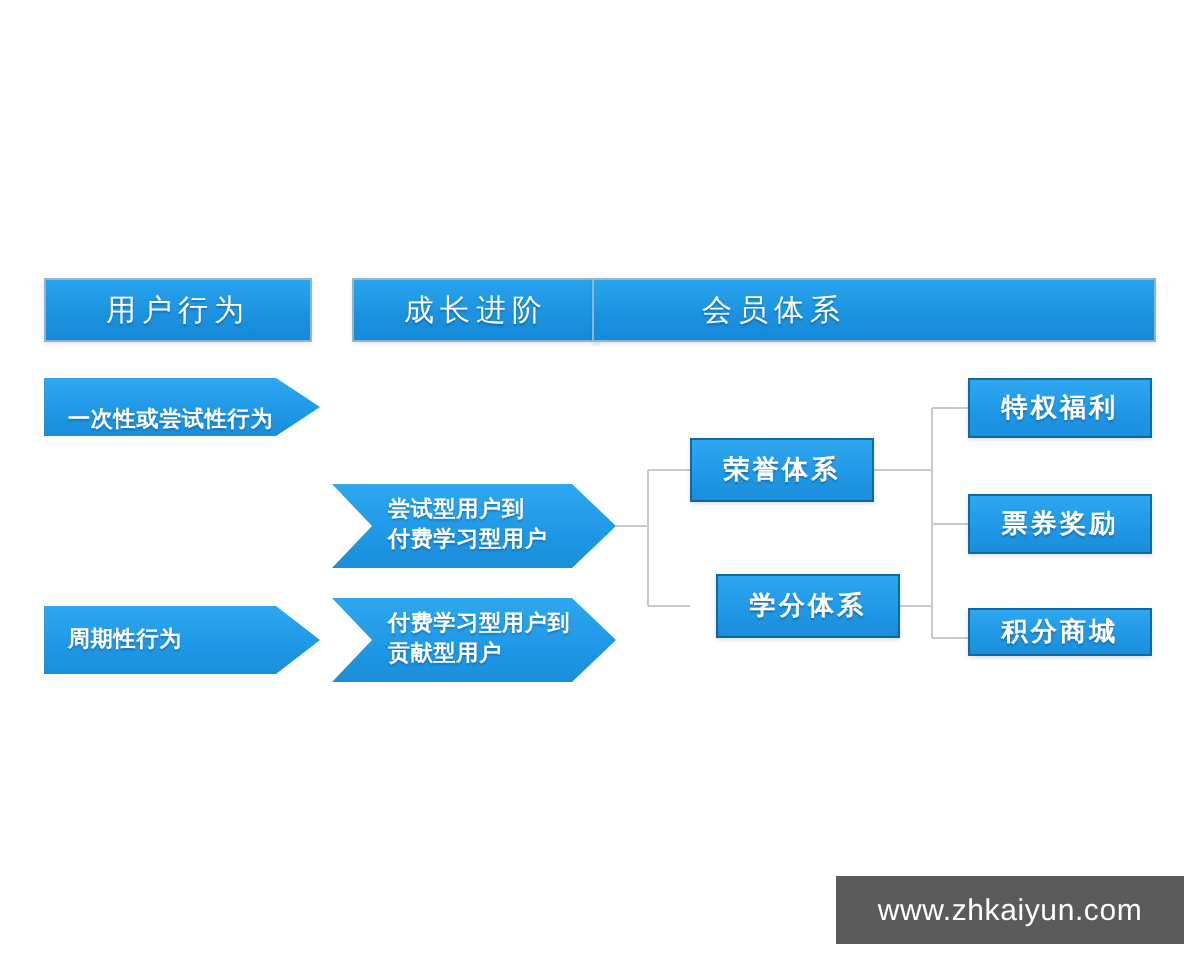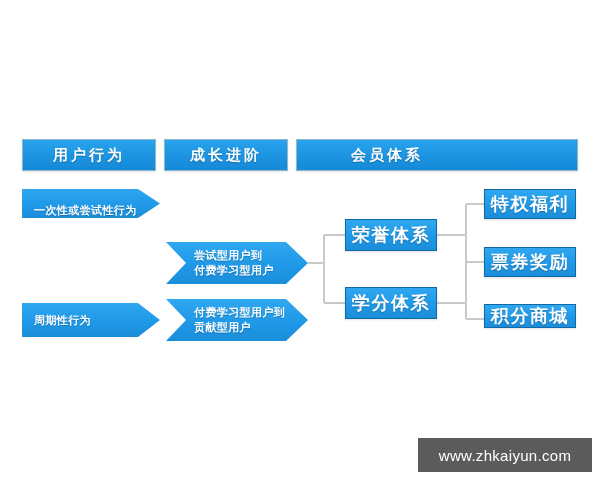--- a/index.html
+++ b/index.html
@@ -31,27 +31,27 @@
     background:linear-gradient(180deg,#29a3ee 0%,#1c93e0 55%,#1589d8 100%);
     border:1px solid #8fb6c9;
     box-sizing:border-box;
     display:flex;
     align-items:center;
     box-shadow:0 1px 2px rgba(0,0,0,0.10);
   }
   .hdr span{
     color:#ffffff;
     font-size:15px;
-    font-weight:bold;
+    font-weight:normal;
     letter-spacing:3px;
     text-shadow:0 1px 1px rgba(0,0,0,0.25);
     white-space:nowrap;
   }
   #hdr-0{left:22px;  top:139px; width:134px; justify-content:center;}
-  #hdr-1{left:164px; top:139px; width:124px; justify-content:center;}
+  #hdr-1{left:176px; top:139px; width:124px; justify-content:center;}
   #hdr-2{left:296px; top:139px; width:282px; padding-left:54px;}
 
   
   .arrow{
     position:absolute;
     background:linear-gradient(180deg,#2fa7f0 0%,#1e97e6 60%,#1b8ed9 100%);
     display:flex;
     align-items:center;
     box-sizing:border-box;
     box-shadow:0 1px 2px rgba(0,0,0,0.10);
@@ -90,28 +90,28 @@
     background:linear-gradient(180deg,#2fa7f0 0%,#1e97e6 60%,#1b8ed9 100%);
     border:1px solid #1168a6;
     box-sizing:border-box;
     display:flex;
     align-items:center;
     justify-content:center;
     box-shadow:0 1px 2px rgba(0,0,0,0.12);
   }
   .box span{
     color:#ffffff;
-    font-size:18px;
+    font-size:13px;
     font-weight:bold;
     letter-spacing:1.6px;
     text-shadow:0 1px 1px rgba(0,0,0,0.25);
     white-space:nowrap;
   }
   #box-sys-0{left:345px; top:219px; width:92px; height:32px;}
-  #box-sys-1{left:345px; top:287px; width:92px; height:32px;}
+  #box-sys-1{left:358px; top:287px; width:92px; height:32px;}
   #box-rwd-0{left:484px; top:189px; width:92px; height:30px;}
   #box-rwd-1{left:484px; top:247px; width:92px; height:30px;}
   #box-rwd-2{left:484px; top:304px; width:92px; height:24px;}
 
   
   #connectors{position:absolute;left:0;top:0;width:600px;height:480px;pointer-events:none;}
 </style>
 </head>
 <body>
 

